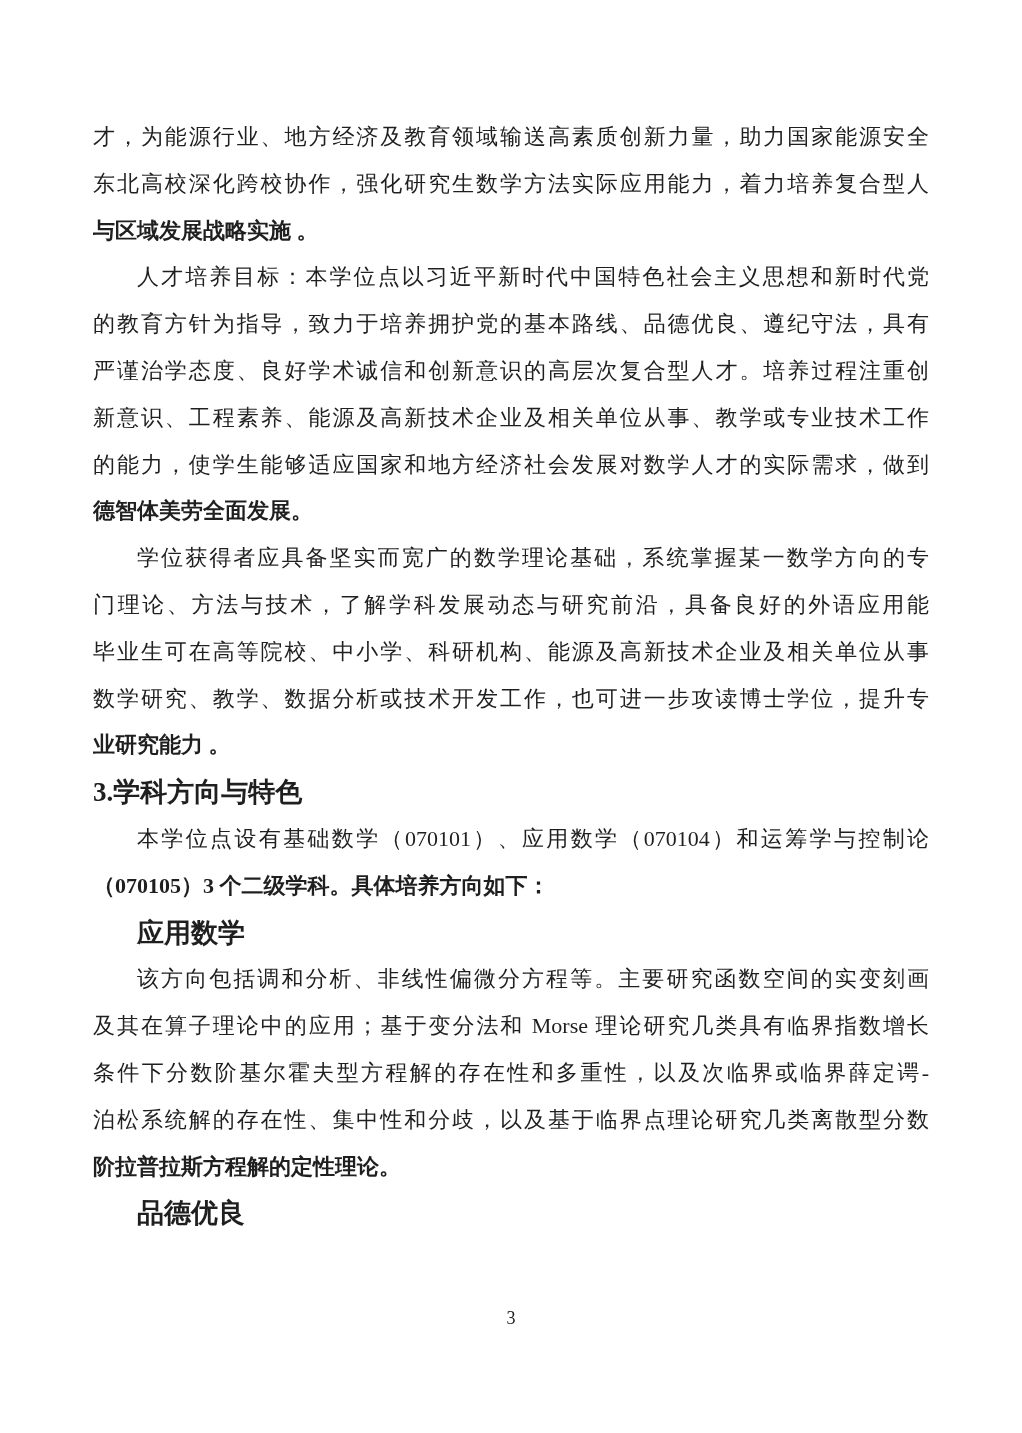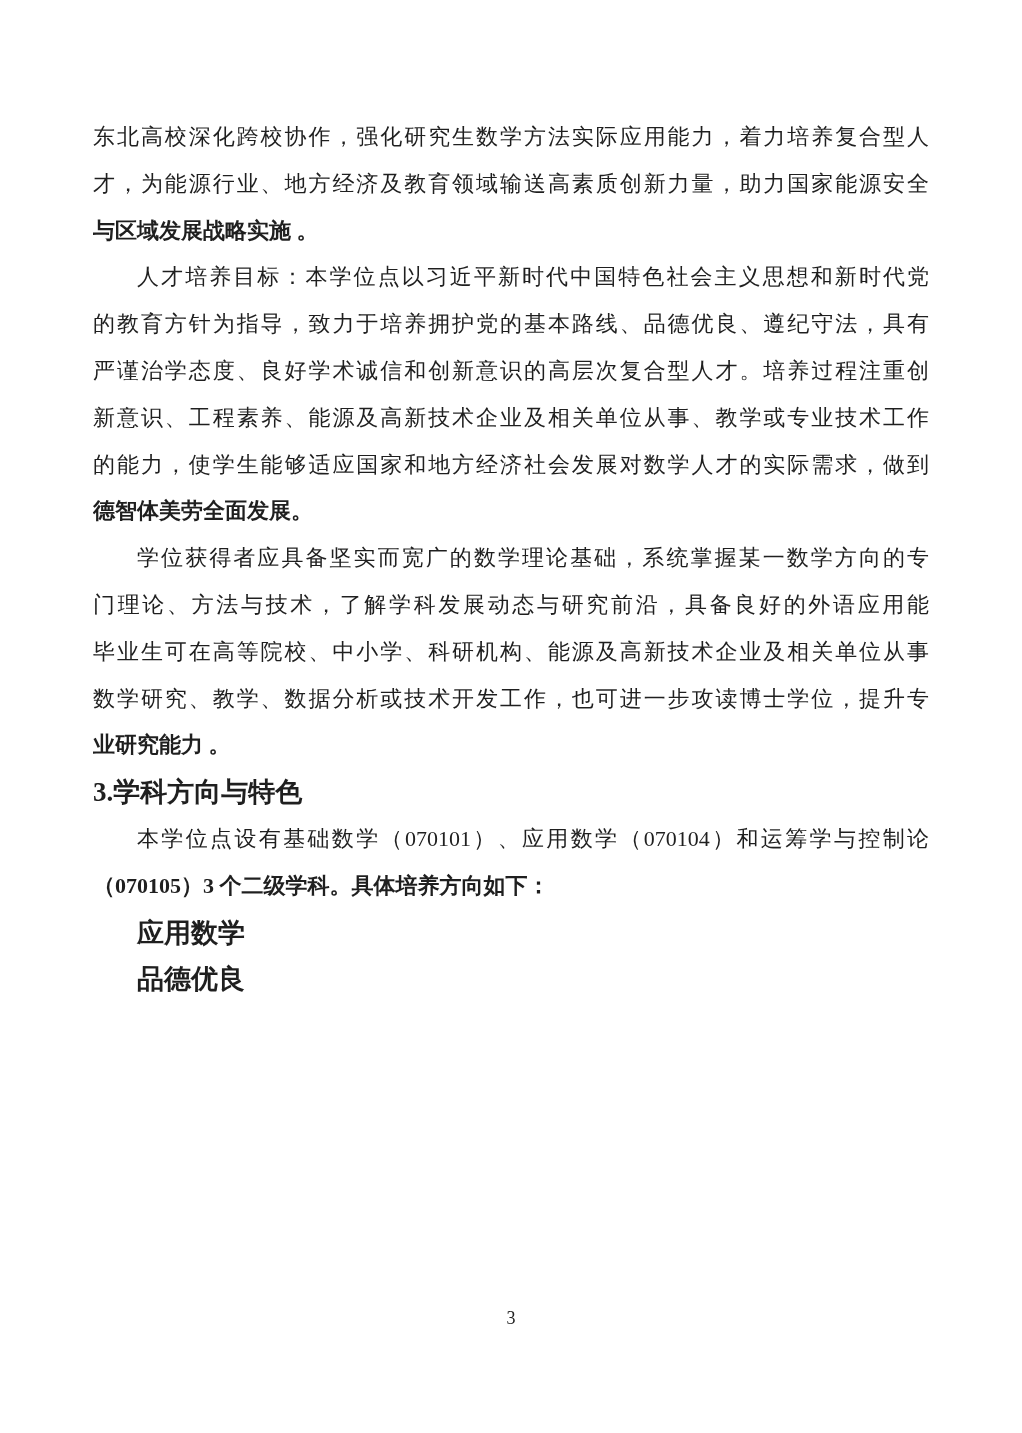--- a/index.html
+++ b/index.html
@@ -58,22 +58,22 @@
     color: #222222;
   }
 </style>
 </head>
 <body>
 
 <div class="page">
   <main class="textblock">
 
     <section>
+      <div class="line">才，为能源行业、地方经济及教育领域输送高素质创新力量，助力国家能源安全</div>
       <div class="line">东北高校深化跨校协作，强化研究生数学方法实际应用能力，着力培养复合型人</div>
-      <div class="line">才，为能源行业、地方经济及教育领域输送高素质创新力量，助力国家能源安全</div>
       <div class="line end">与区域发展战略实施 。</div>
     </section>
 
     <section>
       <div class="line ind"><b class="lbl">人才培养目标：</b><span>本学位点以习近平新时代中国特色社会主义思想和新时代党</span></div>
       <div class="line">的教育方针为指导，致力于培养拥护党的基本路线、品德优良、遵纪守法，具有</div>
       <div class="line">严谨治学态度、良好学术诚信和创新意识的高层次复合型人才。培养过程注重创</div>
       <div class="line">新意识、工程素养、能源及高新技术企业及相关单位从事、教学或专业技术工作</div>
       <div class="line">的能力，使学生能够适应国家和地方经济社会发展对数学人才的实际需求，做到</div>
       <div class="line end">德智体美劳全面发展。</div>
@@ -89,20 +89,27 @@
 
     <div class="line hd">3.学科方向与特色</div>
 
     <section>
       <div class="line ind">本学位点设有基础数学（070101）、应用数学（070104）和运筹学与控制论</div>
       <div class="line end">（070105）3 个二级学科。具体培养方向如下：</div>
     </section>
 
     <div class="line hd ind">应用数学</div>
 
+    <section>
+      <div class="line ind">该方向包括调和分析、非线性偏微分方程等。主要研究函数空间的实变刻画</div>
+      <div class="line">及其在算子理论中的应用；基于变分法和 Morse 理论研究几类具有临界指数增长</div>
+      <div class="line">条件下分数阶基尔霍夫型方程解的存在性和多重性，以及次临界或临界薛定谔-</div>
+      <div class="line">泊松系统解的存在性、集中性和分歧，以及基于临界点理论研究几类离散型分数</div>
+      <div class="line end">阶拉普拉斯方程解的定性理论。</div>
+    </section>
 
     <div class="line hd ind">品德优良</div>
 
   </main>
 
   <footer>
     <div class="page-number">3</div>
   </footer>
 </div>
 

